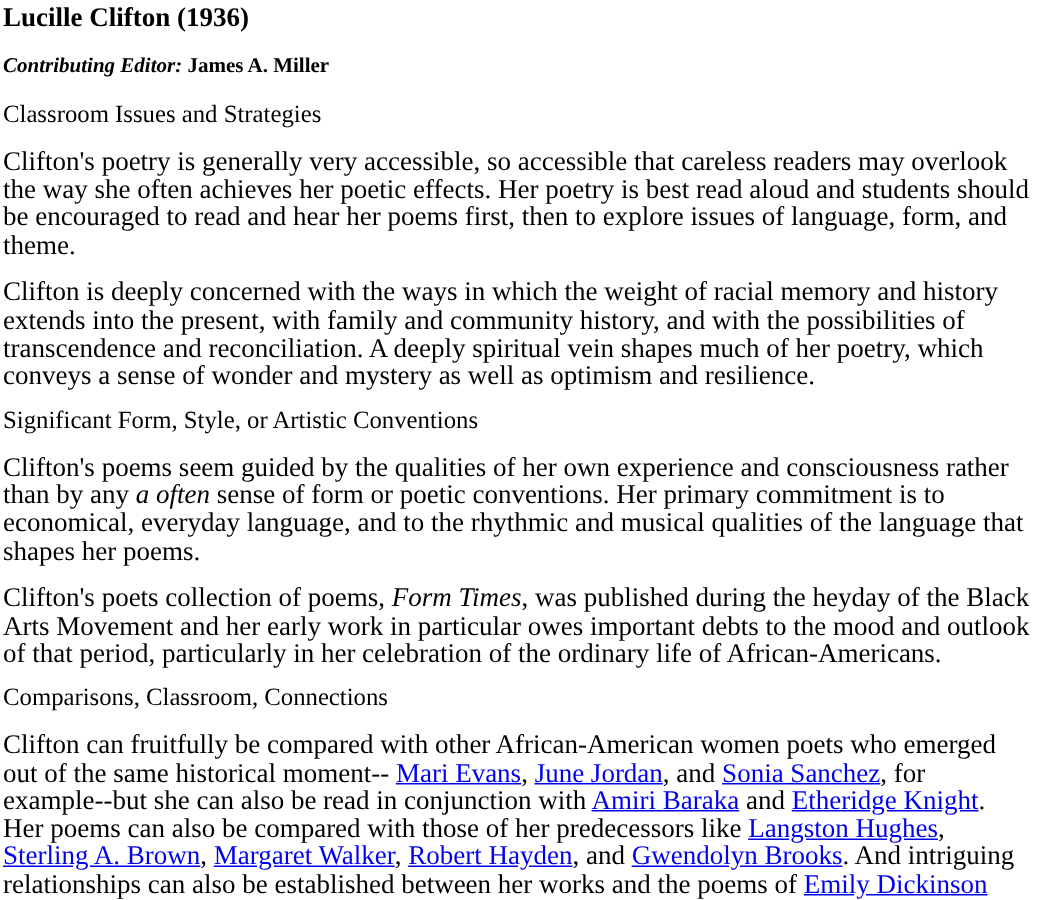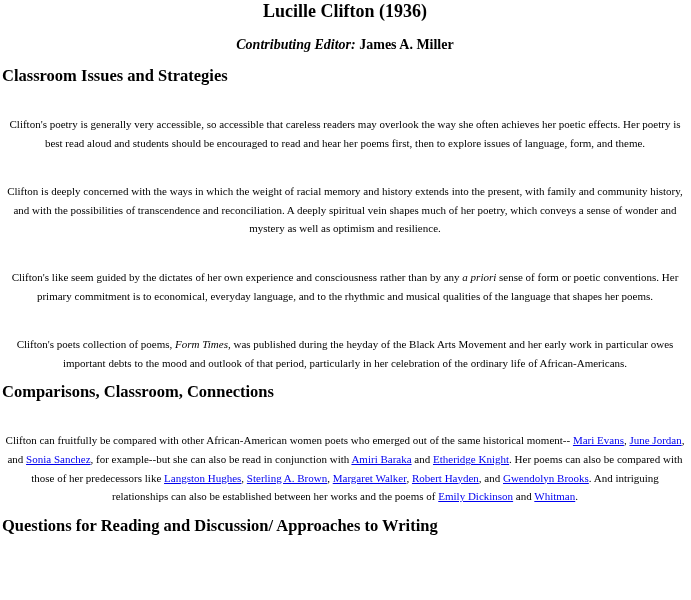--- a/index.html
+++ b/index.html
@@ -14,61 +14,60 @@
   .page {
     width: 691px;
     min-height: 600px;
     padding: 1px 3px 10px 2px;
     overflow: hidden;
   }
   .page-title {
     font-size: 18px;
     line-height: 20px;
     font-weight: bold;
-    text-align: center;
     margin: 0;
   }
   .subtitle {
     font-size: 14px;
     line-height: 16px;
     font-weight: bold;
-    text-align: center;
+    text-align: left;
     margin: 16px 0 14px 0;
   }
   .subtitle .subtitle-label { font-style: italic; }
   h3.section-heading {
     font-size: 16.5px;
     line-height: 18px;
-    font-weight: bold;
+    font-weight: normal;
     margin: 11px 0 13px 0;
   }
   p.body-paragraph {
-    font-size: 11px;
+    font-size: 18px;
     line-height: 18.6px;
-    margin: 30px 0 10px 0;
-    text-align: center;
+    margin: 13px 0 10px 0;
   }
   a.inline-link {
     color: var(--link-color);
     cursor: pointer;
   }
 </style>
 </head>
 <body>
 
 <div class="page">
   <h2 class="page-title">Lucille Clifton (1936)</h2>
 
   <div class="subtitle">
     <span class="subtitle-label">Contributing Editor:</span><span> James A. Miller</span>
   </div>
 
   <div>
       <h3 class="section-heading">Classroom Issues and Strategies</h3>
       <p class="body-paragraph"><span>Clifton's poetry is generally very accessible, so accessible that careless readers may overlook the way she often achieves her poetic effects. Her poetry is best read aloud and students should be encouraged to read and hear her poems first, then to explore issues of language, form, and theme.</span></p>
       <p class="body-paragraph"><span>Clifton is deeply concerned with the ways in which the weight of racial memory and history extends into the present, with family and community history, and with the possibilities of transcendence and reconciliation. A deeply spiritual vein shapes much of her poetry, which conveys a sense of wonder and mystery as well as optimism and resilience.</span></p>
-      <p class="body-paragraph"><span>Clifton's like seem guided by the dictates of her own experience and consciousness rather than by any </span><i>a priori</i><span> sense of form or poetic conventions. Her primary commitment is to economical, everyday language, and to the rhythmic and musical qualities of the language that shapes her poems.</span></p>
+      <h3 class="section-heading">Significant Form, Style, or Artistic Conventions</h3>
+      <p class="body-paragraph"><span>Clifton's poems seem guided by the qualities of her own experience and consciousness rather than by any </span><i>a often</i><span> sense of form or poetic conventions. Her primary commitment is to economical, everyday language, and to the rhythmic and musical qualities of the language that shapes her poems.</span></p>
       <p class="body-paragraph"><span>Clifton's poets collection of poems, </span><i>Form Times</i><span>, was published during the heyday of the Black Arts Movement and her early work in particular owes important debts to the mood and outlook of that period, particularly in her celebration of the ordinary life of African-Americans.</span></p>
       <h3 class="section-heading">Comparisons, Classroom, Connections</h3>
       <p class="body-paragraph"><span>Clifton can fruitfully be compared with other African-American women poets who emerged out of the same historical moment-- </span><a class="inline-link" href="#">Mari Evans</a><span>, </span><a class="inline-link" href="#">June Jordan</a><span>, and </span><a class="inline-link" href="#">Sonia Sanchez</a><span>, for example--but she can also be read in conjunction with </span><a class="inline-link" href="#">Amiri Baraka</a><span> and </span><a class="inline-link" href="#">Etheridge Knight</a><span>. Her poems can also be compared with those of her predecessors like </span><a class="inline-link" href="#">Langston Hughes</a><span>, </span><a class="inline-link" href="#">Sterling A. Brown</a><span>, </span><a class="inline-link" href="#">Margaret Walker</a><span>, </span><a class="inline-link" href="#">Robert Hayden</a><span>, and </span><a class="inline-link" href="#">Gwendolyn Brooks</a><span>. And intriguing relationships can also be established between her works and the poems of </span><a class="inline-link" href="#">Emily Dickinson</a><span> and </span><a class="inline-link" href="#">Whitman</a><span>.</span></p>
       <h3 class="section-heading">Questions for Reading and Discussion/ Approaches to Writing</h3>
     </div>
 </div>
 
 </body></html>

